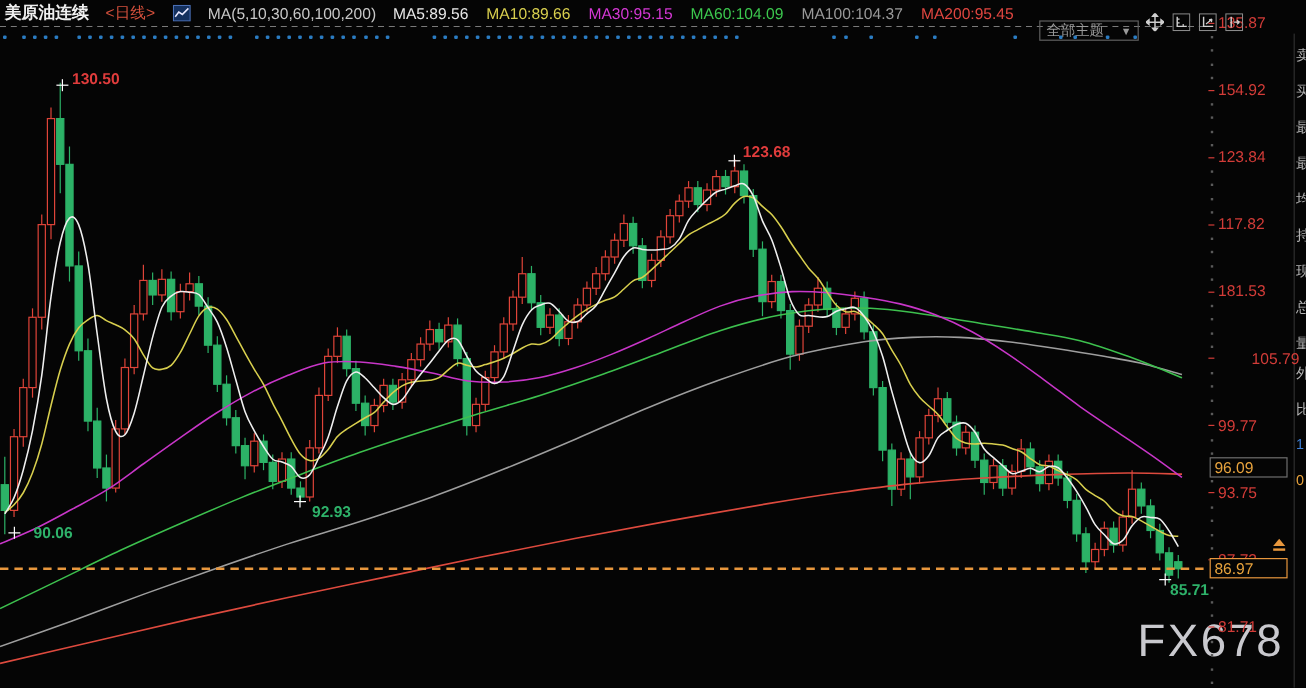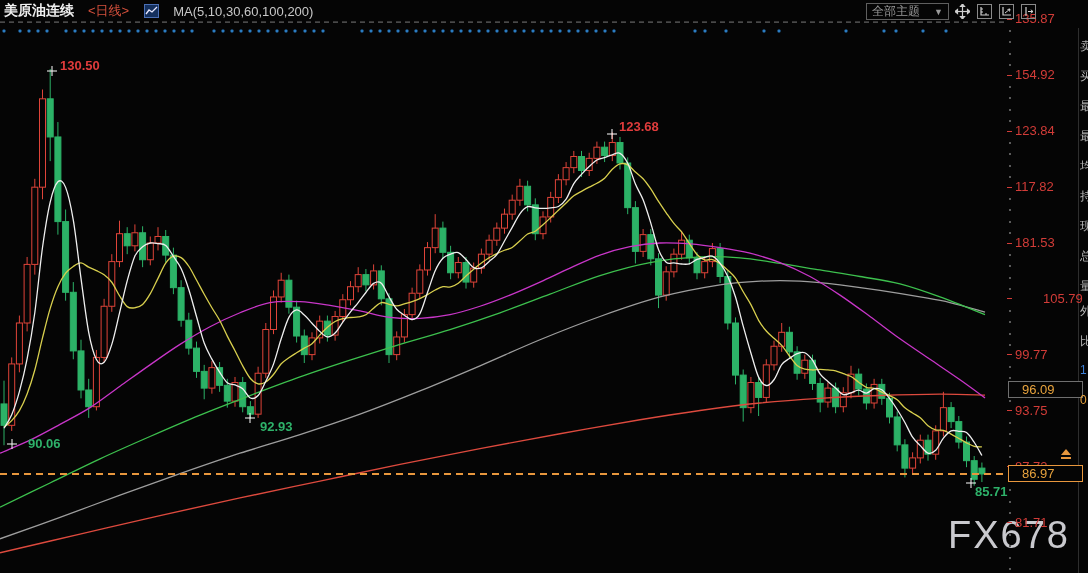--- a/index.html
+++ b/index.html
@@ -5,47 +5,55 @@
   html,body{margin:0;padding:0;background:#050505;}
   body{position:relative;width:1088px;height:573px;overflow:hidden;
        font-family:"Liberation Sans","DejaVu Sans",sans-serif;}
   #chart-svg{position:absolute;left:0;top:0;}
   .header{position:absolute;left:4px;top:2px;height:18px;display:flex;align-items:center;gap:14px;white-space:nowrap;z-index:5;}
   .sym{font-size:14px;font-weight:bold;color:#f0f0f0;}
   .tag{font-size:13px;color:#d4503c;}
   .formula{font-size:13px;color:#c8c8c8;}
   .ma-vals{display:flex;gap:15px;font-size:13px;}
   .toolbar{position:absolute;left:866px;top:3px;display:flex;align-items:center;gap:6px;z-index:5;}
-  .dropdown{display:flex;align-items:center;gap:14px;border:1px solid #5f5f5f;height:15px;padding:0 5px;font-size:12px;color:#9a9a9a;cursor:pointer;}
+  .dropdown{display:flex;align-items:center;gap:14px;border:1px solid #5f5f5f;height:15px;padding:0 5px;font-size:12px;color:#9a9a9a;cursor:pointer;margin-top:14px;}
   .icon-btn{width:16px;height:16px;display:flex;align-items:center;justify-content:center;cursor:pointer;}
   .right-axis{position:absolute;left:0;top:0;width:1088px;height:573px;pointer-events:none;z-index:4;}
   .ax-label{position:absolute;font-size:13px;color:#d23c38;}
   .ax-tick{position:absolute;width:5px;height:1px;background:#d23c38;}
   .ax-dot{position:absolute;width:2px;height:2px;background:#5a5a5a;}
-  .px-box{position:absolute;left:1008px;width:60px;height:15px;line-height:15px;background:#050505;border:1px solid;font-size:13px;padding-left:13px;color:#e8a33d;}
+  .px-box{position:absolute;left:1008px;width:60px;height:15px;line-height:15px;background:#050505;border:1px solid;font-size:13px;padding-left:3px;color:#e8a33d;}
   .divider{position:absolute;left:1078px;top:28px;width:1px;height:545px;background:#2e2e2e;}
   .strip{position:absolute;left:1080px;top:0;width:8px;height:573px;overflow:hidden;z-index:4;}
   .strip span{position:absolute;left:0;font-size:12px;color:#b5b5b5;white-space:nowrap;}
   .watermark{position:absolute;left:948px;top:514px;font-size:38px;color:#c9c9ce;letter-spacing:2px;z-index:3;}
   .arrow-up{position:absolute;width:0;height:0;border-left:5px solid transparent;border-right:5px solid transparent;border-bottom:6px solid #e8973d;}
   .arrow-bar{position:absolute;width:10px;height:2px;background:#e8973d;}
 </style>
 </head>
 <body>
 
 <div class="header">
   <span class="sym">美原油连续</span>
   <span class="tag">&lt;日线&gt;</span>
   <span class="icon-btn">
     <svg width="15" height="14">
         <rect x="0.5" y="0.5" width="14" height="13" fill="#14305e" stroke="#4a6fb5"></rect>
         <polyline points="2,10 5,6 8,8 13,3" fill="none" stroke="#e8e8ff" stroke-width="1.3"></polyline>
       </svg>
   </span>
   <span class="formula">MA(5,10,30,60,100,200)</span>
+  <span class="ma-vals" id="ma-vals">
+      <span style="color: rgb(232, 232, 232);">MA5:89.56</span>
+      <span style="color: rgb(216, 207, 78);">MA10:89.66</span>
+      <span style="color: rgb(212, 56, 212);">MA30:95.15</span>
+      <span style="color: rgb(60, 199, 78);">MA60:104.09</span>
+      <span style="color: rgb(153, 153, 153);">MA100:104.37</span>
+      <span style="color: rgb(224, 70, 64);">MA200:95.45</span>
+    </span>
 </div>
 
 <div class="toolbar">
   <div class="dropdown">
     <span>全部主题</span>
     <span style="font-size:9px;">▼</span>
   </div>
   <span class="icon-btn">
     <svg width="15" height="15">
         <g stroke="#cfcfcf" stroke-width="1.2" fill="#cfcfcf">

